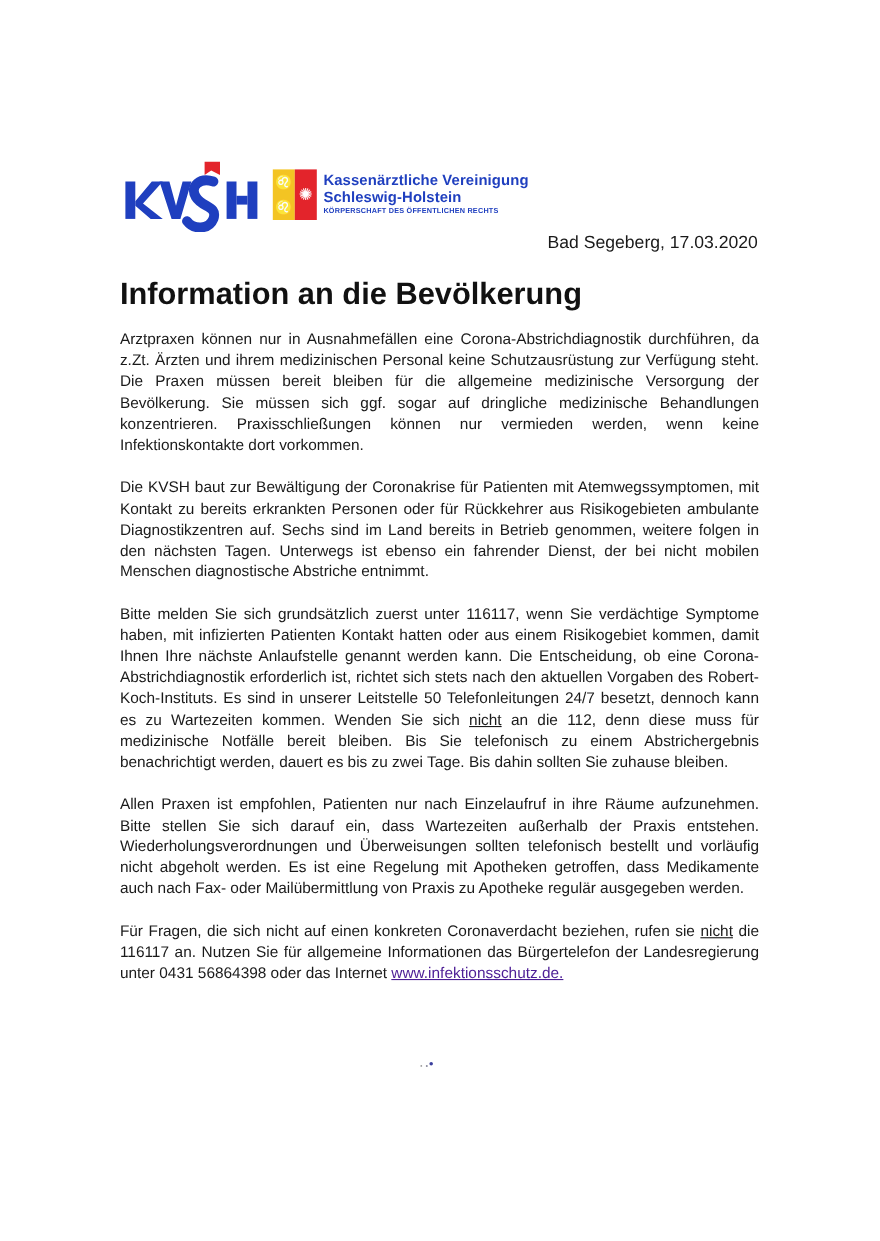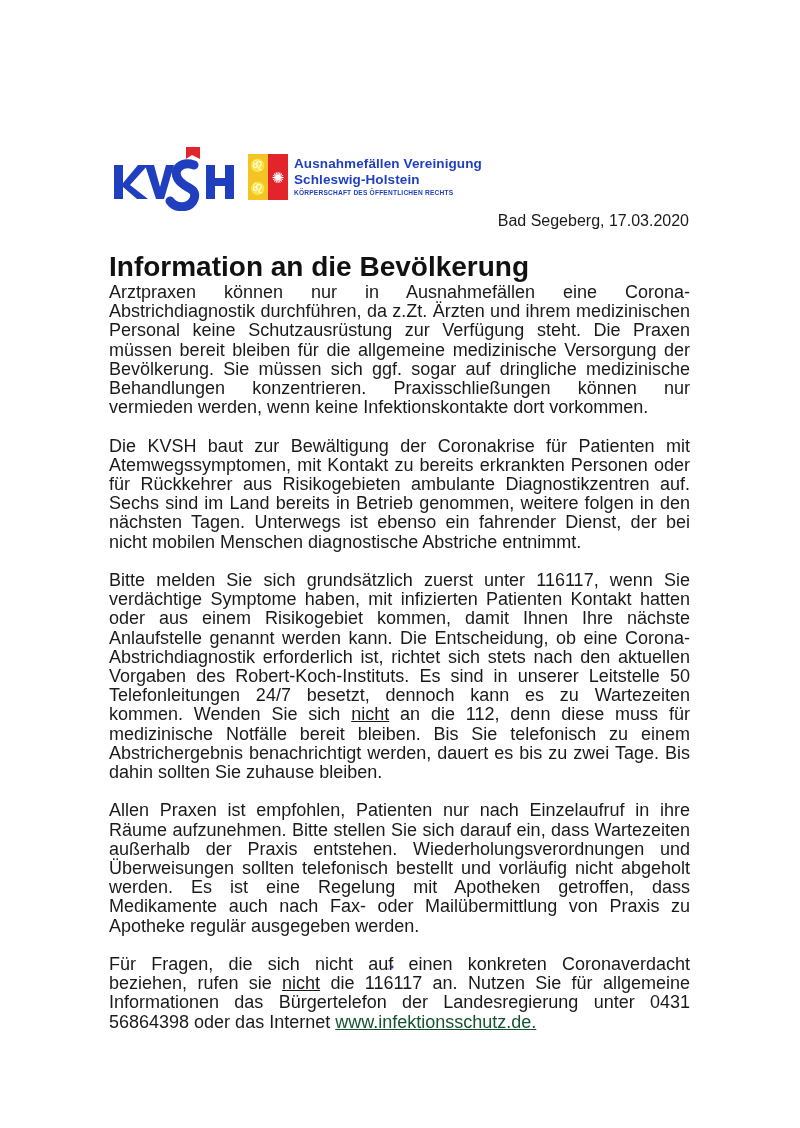--- a/index.html
+++ b/index.html
@@ -38,27 +38,27 @@
     .date-line {
       position: absolute; right: 111px; top: 212px;
       font-size: 16px; color: #1a1a1a;
     }
     .title {
       position: absolute; left: 109px; top: 251px;
       font-size: 28px; font-weight: bold; margin: 0;
       color: #111;
     }
     .body-text {
-      position: absolute; left: 109px; top: 283px; width: 581px;
-      font-size: 18px; line-height: 19.2px;
+      position: absolute; left: 109px; top: 299px; width: 581px;
+      font-size: 14px; line-height: 19.2px;
       text-align: justify;
     }
     .body-text p { margin: 0 0 19.2px 0; }
     .u { text-decoration: underline; }
-    .link { color: #14532d; text-decoration: underline; }
+    .link { color: #4c1d95; text-decoration: underline; }
     .scan-mark {
       position: absolute; left: 381px; top: 964px;
       width: 14px; height: 8px;
     }
   </style>
 </head>
 <body>
 
 <div class="letterhead">
   <svg class="kvsh-logo" viewBox="0 0 132 68">
@@ -79,21 +79,21 @@
   <div class="coat">
     <div class="coat-left">
       <span>♌</span>
       <span>♌</span>
     </div>
     <div class="coat-right">
       <span>✺</span>
     </div>
   </div>
   <div class="org-text">
-    <div class="org-name">Ausnahmefällen Vereinigung</div>
+    <div class="org-name">Kassenärztliche Vereinigung</div>
     <div class="org-name">Schleswig-Holstein</div>
     <div class="org-sub">KÖRPERSCHAFT DES ÖFFENTLICHEN RECHTS</div>
   </div>
 </div>
 
 <div class="date-line">Bad Segeberg, 17.03.2020</div>
 
 <h1 class="title">Information an die Bevölkerung</h1>
 
 <div class="body-text">

